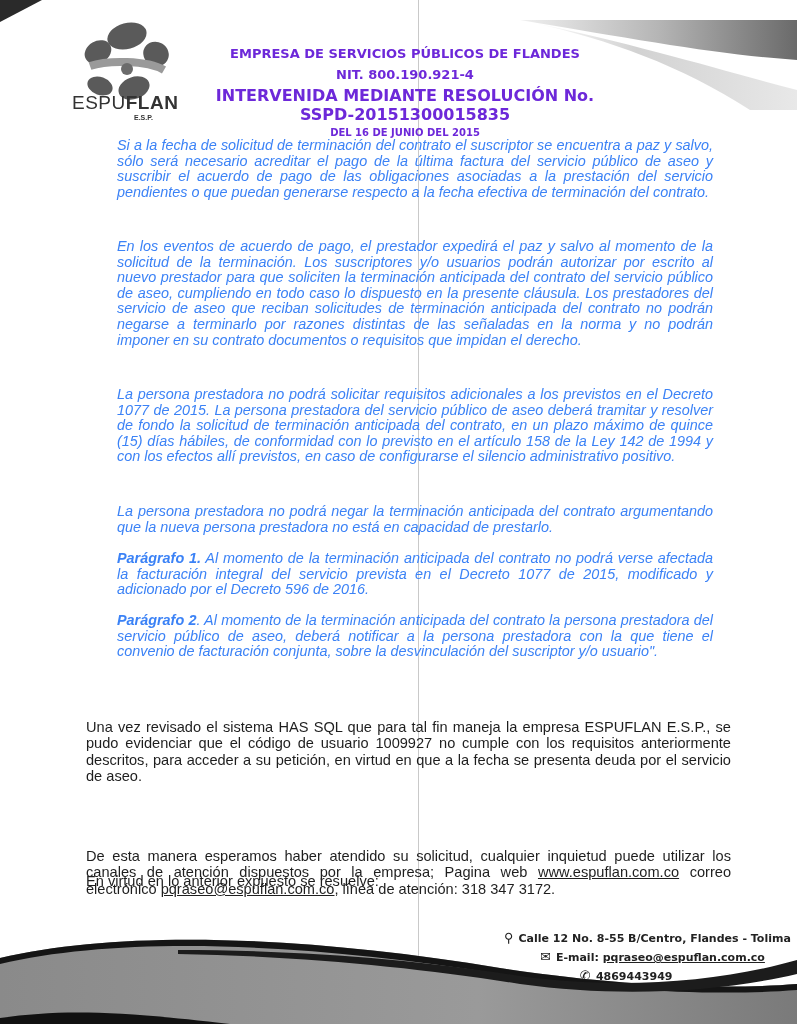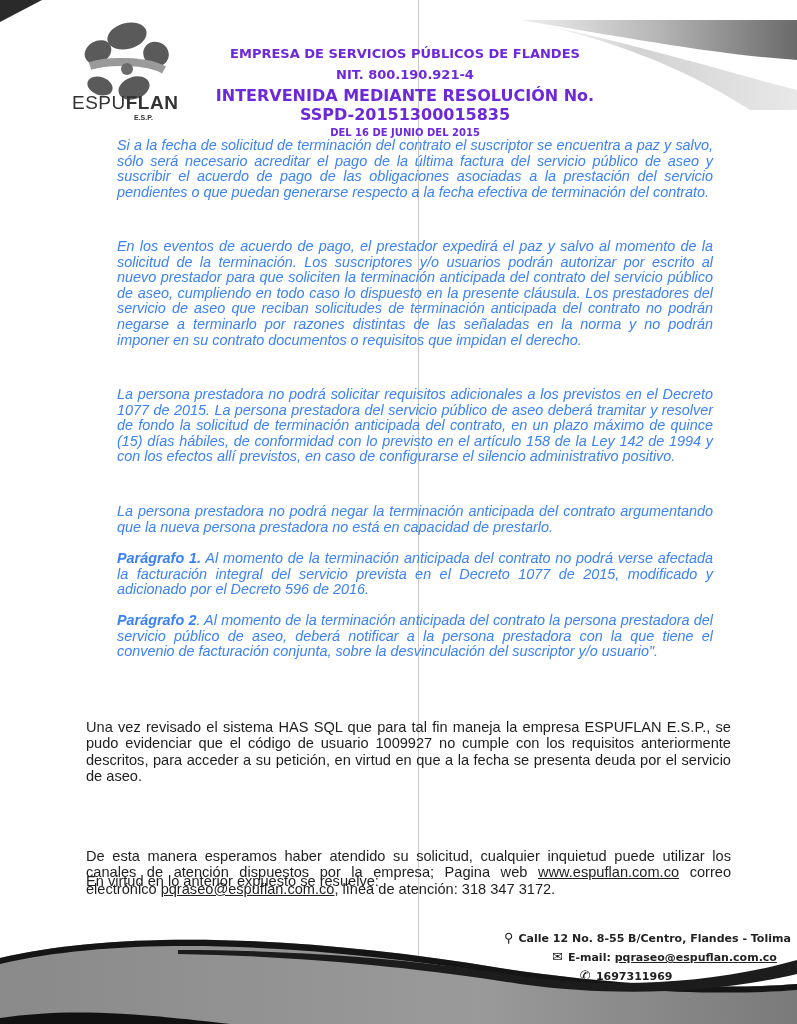--- a/index.html
+++ b/index.html
@@ -94,25 +94,25 @@
 <div class="body-p" style="top:719px;">Una vez revisado el sistema HAS SQL que para tal fin maneja la empresa ESPUFLAN E.S.P., se pudo evidenciar que el código de usuario 1009927 no cumple con los requisitos anteriormente descritos, para acceder a su petición, en virtud en que a la fecha se presenta deuda por el servicio de aseo.</div>
 <div class="body-p" style="top:804px;margin-top:44px;">
   <span>De esta manera esperamos haber atendido su solicitud, cualquier inquietud puede utilizar los canales de atención dispuestos por la empresa; Pagina web </span><a href="#">www.espuflan.com.co</a><span> correo electrónico </span><a href="#">pqraseo@espuflan.com.co</a><span>, línea de atención: 318 347 3172.</span>
 </div>
 <div class="body-p" style="top:873px;">En virtud en lo anterior expuesto se resuelve:</div>
 
 <div class="footer-info">
   <div class="row" style="left:0; top:5px;margin-left:24px;">
     <span class="ico">⚲</span><span>Calle 12 No. 8-55 B/Centro, Flandes - Tolima</span>
   </div>
-  <div class="row" style="left:72px; top:24px;">
+  <div class="row" style="left:60px; top:24px;">
     <span class="ico">✉</span><span>E-mail: </span><a href="#">pqraseo@espuflan.com.co</a>
   </div>
   <div class="row" style="left:100px; top:43px;">
-    <span class="ico">✆</span><span>1697311969</span>
+    <span class="ico">✆</span><span>4869443949</span>
   </div>
 </div>
 
 <svg class="deco-bottom" width="797" height="94" viewBox="0 0 797 94">
   <defs>
     <linearGradient id="grb" x1="0" y1="0" x2="1" y2="0">
       <stop offset="0" stop-color="#8a8a8a"></stop>
       <stop offset="0.6" stop-color="#9a9a9a"></stop>
       <stop offset="1" stop-color="#7a7a7a"></stop>
     </linearGradient>

